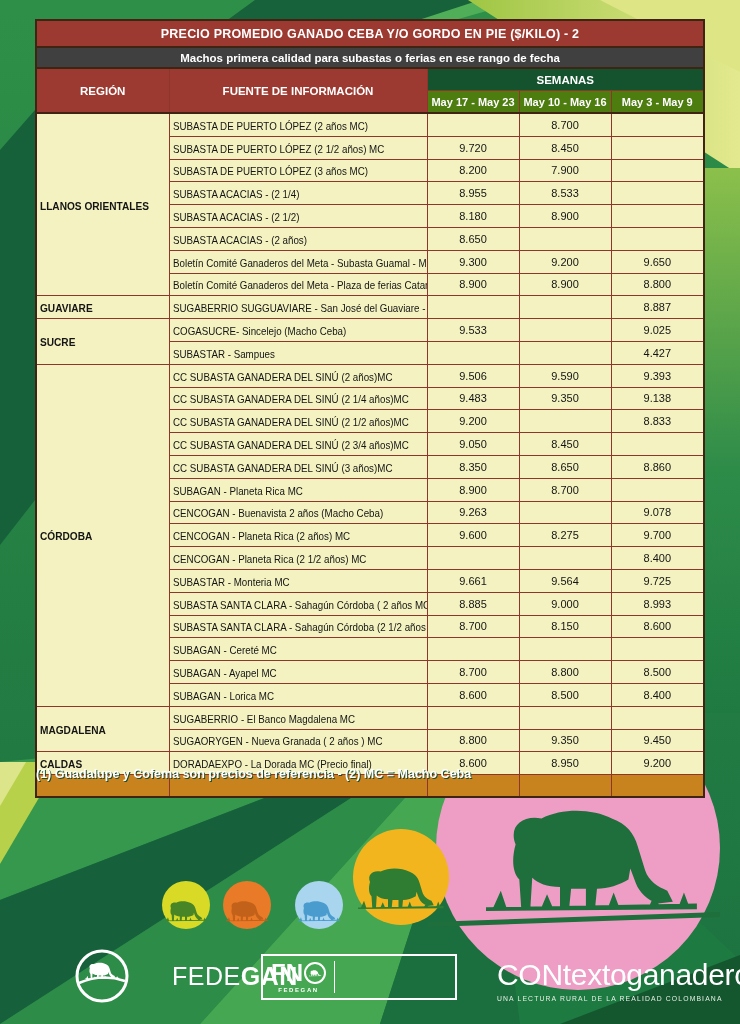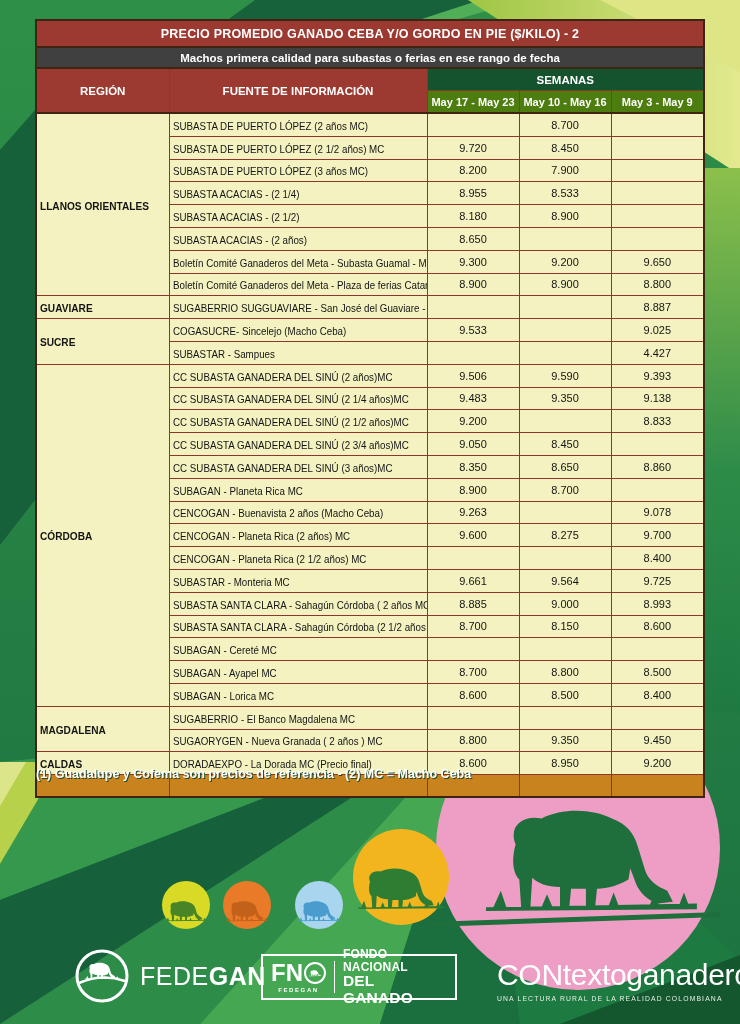--- a/index.html
+++ b/index.html
@@ -27,21 +27,21 @@
   td.val{text-align:center;font-size:11px;}
   tfoot td{background:#c8831e;height:21px;border-top:2px solid #3f2413;}
 
   
   .footnote{position:absolute;left:36px;top:767px;width:640px;color:#fff;
      font-size:12.5px;font-weight:bold;text-shadow:1px 1px 0 #1b4d2b;}
 
   
   .fedegan{position:absolute;left:73px;top:947px;display:flex;align-items:center;gap:9px;color:#fff;}
   .fedegan-text{font-size:25px;letter-spacing:.5px;}
-  .fedegan-text .lt{font-weight:300;}
+  .fedegan-text .lt{font-weight:300;margin-left:32px;}
   .fedegan-text b{font-weight:800;}
 
   .fng{position:absolute;left:261px;top:954px;width:176px;height:38px;
      border:2px solid #fff;display:flex;align-items:center;padding:2px 8px;gap:8px;color:#fff;}
   .fng-left{display:flex;flex-direction:column;align-items:center;line-height:1;}
   .fng-initials{display:flex;align-items:center;font-size:24px;font-weight:800;letter-spacing:0;}
   .fng-g{width:18px;height:18px;border:2.5px solid #fff;border-radius:50%;
      display:flex;align-items:center;justify-content:center;margin-left:1px;}
   .fng-sub{font-size:6px;font-weight:bold;letter-spacing:1.6px;margin-top:2px;}
   .fng-div{width:1px;height:32px;background:#fff;}
@@ -369,24 +369,20 @@
         <span>FN</span>
         <span class="fng-g">
           <svg width="13" height="8" viewBox="0 0 120 62">
               <use href="#cow" fill="#fff"></use>
             </svg>
         </span>
       </div>
       <div class="fng-sub">FEDEGAN</div>
     </div>
     <div class="fng-div"></div>
-    <div class="fng-right">
-      <div class="fng-l1">FONDO NACIONAL</div>
-      <div class="fng-l2">DEL GANADO</div>
-    </div>
   </div>
 
   <div class="ctx">
     <div class="ctx-name">CONtextoganadero</div>
     <div class="ctx-tag">UNA LECTURA RURAL DE LA REALIDAD COLOMBIANA</div>
   </div>
 
 </div>
 
 </body></html>

